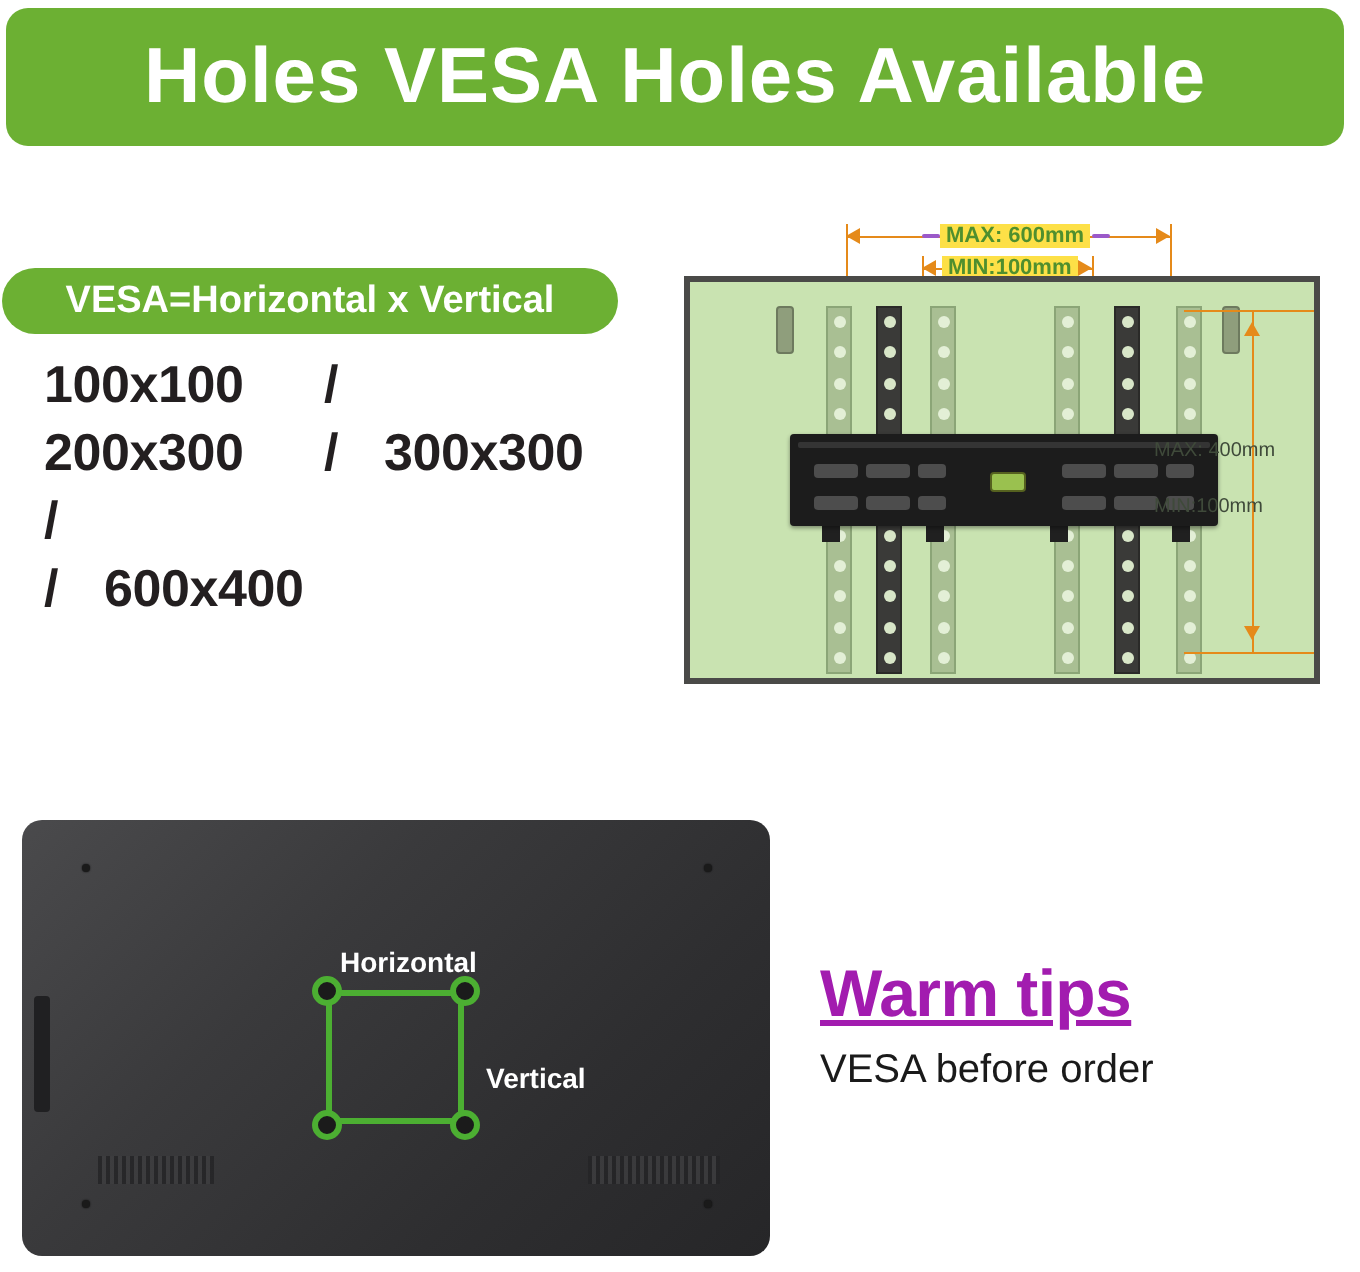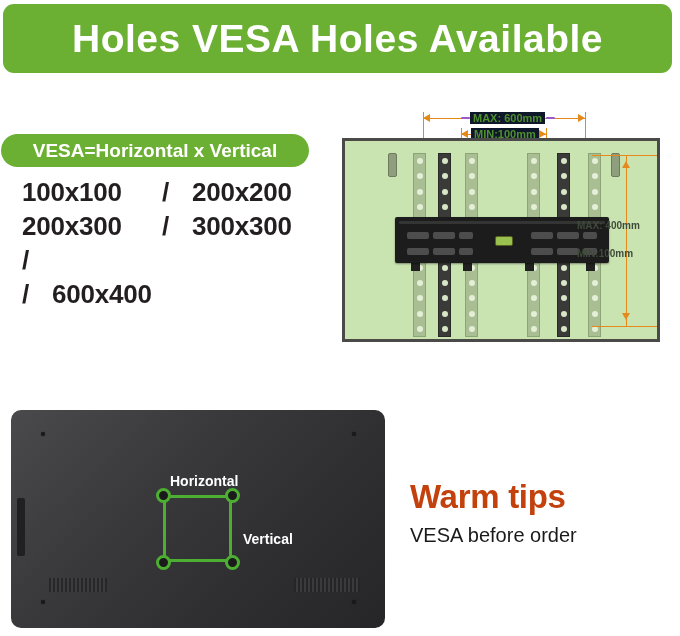--- a/index.html
+++ b/index.html
@@ -229,29 +229,29 @@
     border-left: 4px solid transparent;
     border-right: 4px solid transparent;
     border-top: 7px solid #e58a1a;
   }
   .dim-label-top {
     position: absolute;
     color: #4f8f2e;
     font-size: 11px;
     font-weight: bold;
     white-space: nowrap;
-    background: #0f172a;
+    background: #fde047;
     padding: 0 3px;
     line-height: 12px;
   }
   .dim-label-side {
     position: absolute;
     color: #3f4a3a;
     font-size: 10px;
-    font-weight: bold;
+    font-weight: normal;
     white-space: nowrap;
     line-height: 12px;
   }
   .dim-dash {
     position: absolute;
     height: 2px;
     background: #9b59c9;
     border-radius: 1px;
   }
 
@@ -334,26 +334,27 @@
   }
 
   
   #warm-tips {
     position: absolute;
     left: 410px;
     top: 480px;
     width: 265px;
   }
   #warm-tips-title {
-    color: #c2410c;
+    color: #a21caf;
     font-size: 33px;
     font-weight: bold;
     line-height: 1.05;
     letter-spacing: -0.3px;
     margin: 0;
+    text-decoration: underline;
   }
   .warm-tips-line {
     color: #1a1a1a;
     font-size: 20px;
     font-weight: normal;
     line-height: 1.35;
     white-space: nowrap;
   }
   #warm-tips-body {
     margin-top: 7px;
@@ -368,21 +369,20 @@
 
 <div id="vesa-pill">
   <span id="vesa-pill-label">VESA=Horizontal x Vertical</span>
 </div>
 
 <div id="vesa-size-list">
 
   <div class="vesa-size-row">
     <span class="vesa-size-left">100x100</span>
     <span class="vesa-size-sep">/</span>
-    <span class="vesa-size-right">200x200</span>
   </div>
 
   <div class="vesa-size-row">
     <span class="vesa-size-left">200x300</span>
     <span class="vesa-size-sep">/</span>
     <span class="vesa-size-right">300x300</span>
   </div>
 
   <div class="vesa-size-row">
     <span class="vesa-size-sep">/</span>

